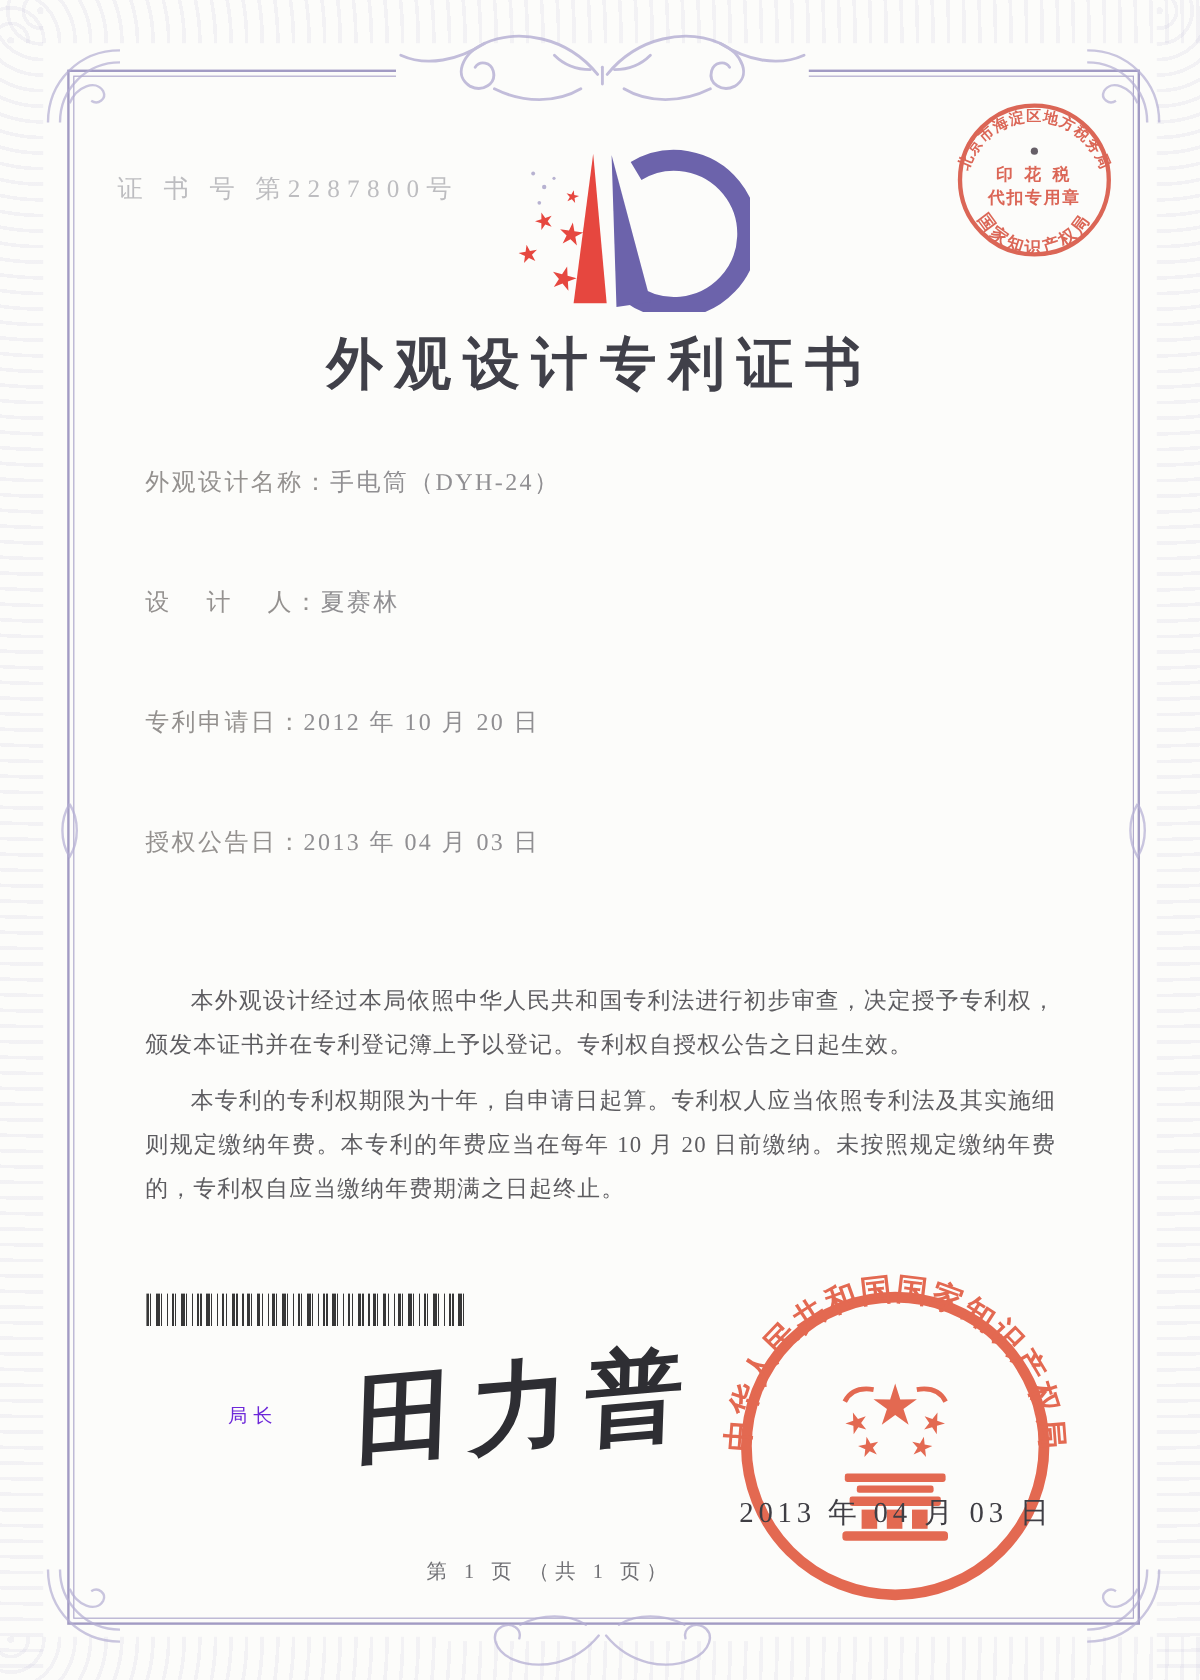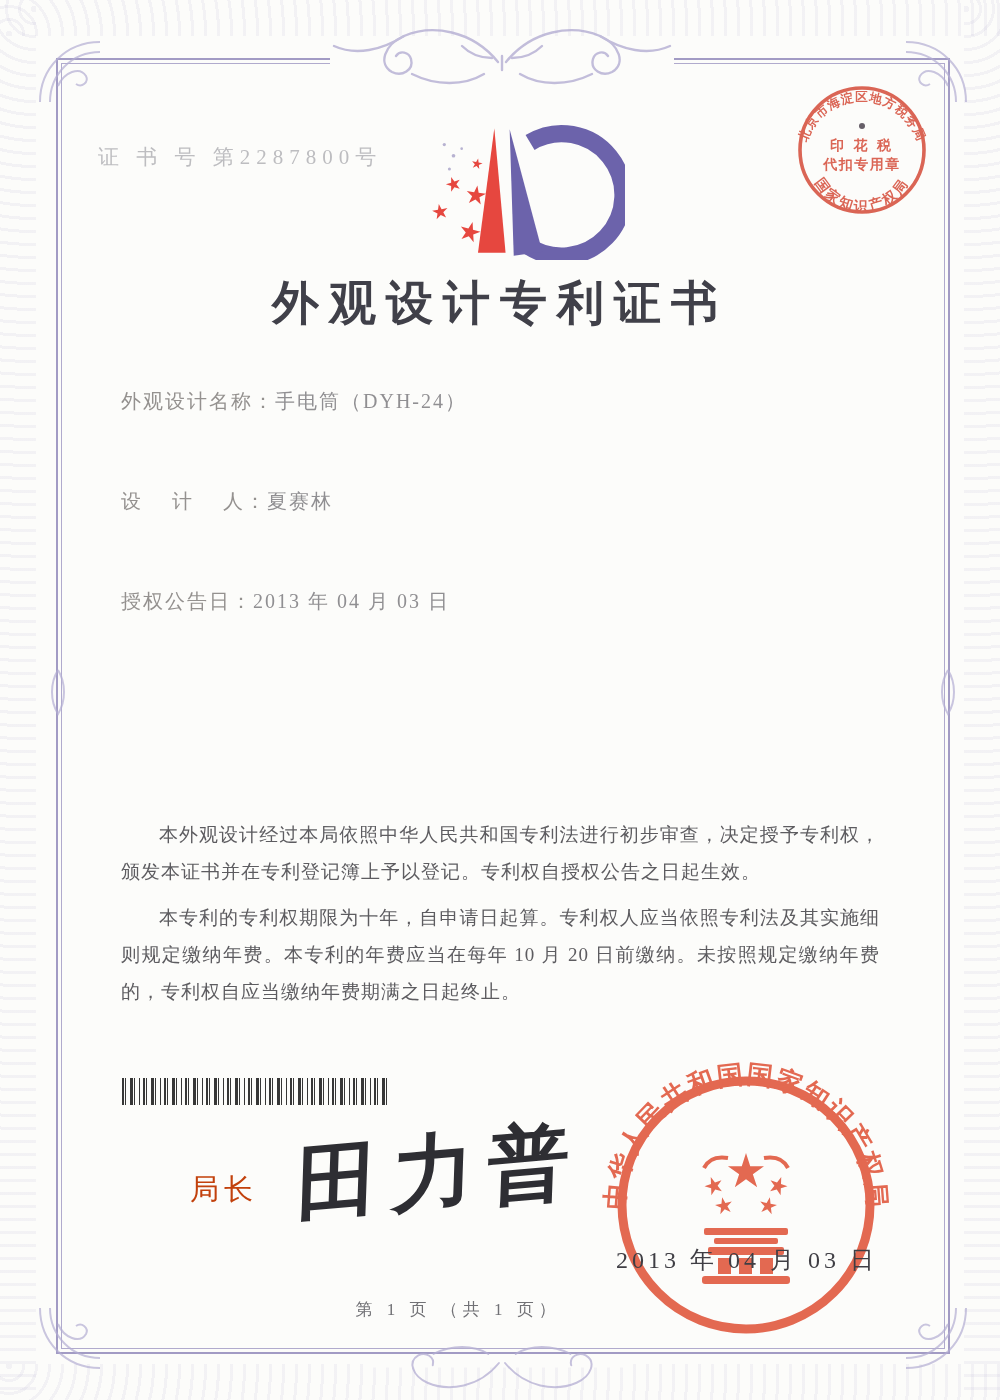--- a/index.html
+++ b/index.html
@@ -47,22 +47,22 @@
 
   .barcode{position:absolute; left:122px; top:1078px; width:268px; height:27px;
     opacity:.88;
     background:repeating-linear-gradient(90deg,
       #1c1c1c 0 2px, transparent 2px 3px,
       #1c1c1c 3px 4px, transparent 4px 8px,
       #1c1c1c 8px 11px, transparent 11px 12px,
       #1c1c1c 12px 13px, transparent 13px 17px,
       #1c1c1c 17px 18px, transparent 18px 21px);}
 
-  .signer-label{position:absolute; left:190px; top:1170px; font-size:29px;
-    letter-spacing:5px; color:#c2410c;}
+  .signer-label{position:absolute; left:190px; top:1170px; font-size:16px;
+    letter-spacing:5px; color:#6d28d9;}
   .signature{position:absolute; left:296px; top:1118px; font-size:82px;
     font-weight:600; letter-spacing:14px; color:#2e2e33;
     transform:rotate(-5deg) skewX(-7deg); white-space:nowrap;}
 
   .tax-stamp{position:absolute; left:786px; top:76px; width:152px; height:152px;}
   .big-seal{position:absolute; left:596px; top:1060px; width:300px; height:300px;
     opacity:.95;}
   .issue-date{position:absolute; left:616px; top:1244px; font-size:24px;
     letter-spacing:4px; color:#3f3e44; z-index:5; white-space:nowrap;}
 
@@ -201,20 +201,23 @@
   <div class="title">外观设计专利证书</div>
 
   <div class="fields">
     <div class="field-row">
       <span class="lbl">外观设计名称：</span><span class="val">手电筒（DYH-24）</span>
     </div>
     <div class="field-row">
       <span class="lbl">设　 计　 人：</span><span class="val">夏赛林</span>
     </div>
     <div class="field-row">
+      <span class="lbl">专利申请日：</span><span class="val">2012 年 10 月 20 日</span>
+    </div>
+    <div class="field-row">
       <span class="lbl">授权公告日：</span><span class="val">2013 年 04 月 03 日</span>
     </div>
   </div>
 
   <div class="paras">
     <p>本外观设计经过本局依照中华人民共和国专利法进行初步审查，决定授予专利权，颁发本证书并在专利登记簿上予以登记。专利权自授权公告之日起生效。</p>
     <p>本专利的专利权期限为十年，自申请日起算。专利权人应当依照专利法及其实施细则规定缴纳年费。本专利的年费应当在每年 10 月 20 日前缴纳。未按照规定缴纳年费的，专利权自应当缴纳年费期满之日起终止。</p>
   </div>
 
   <div class="barcode"></div>

